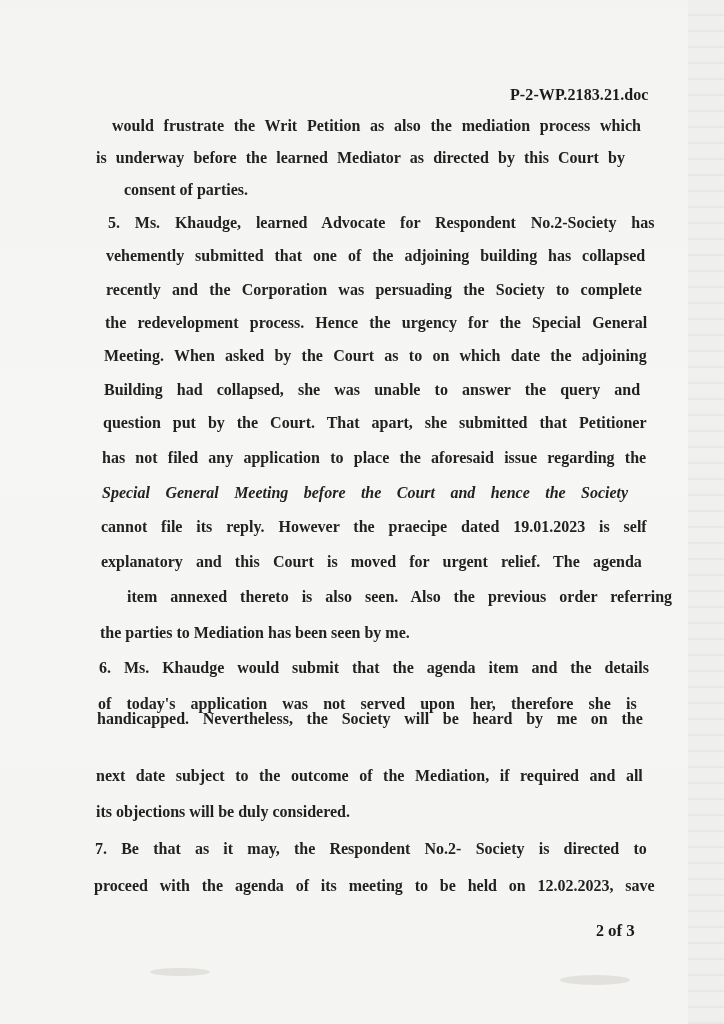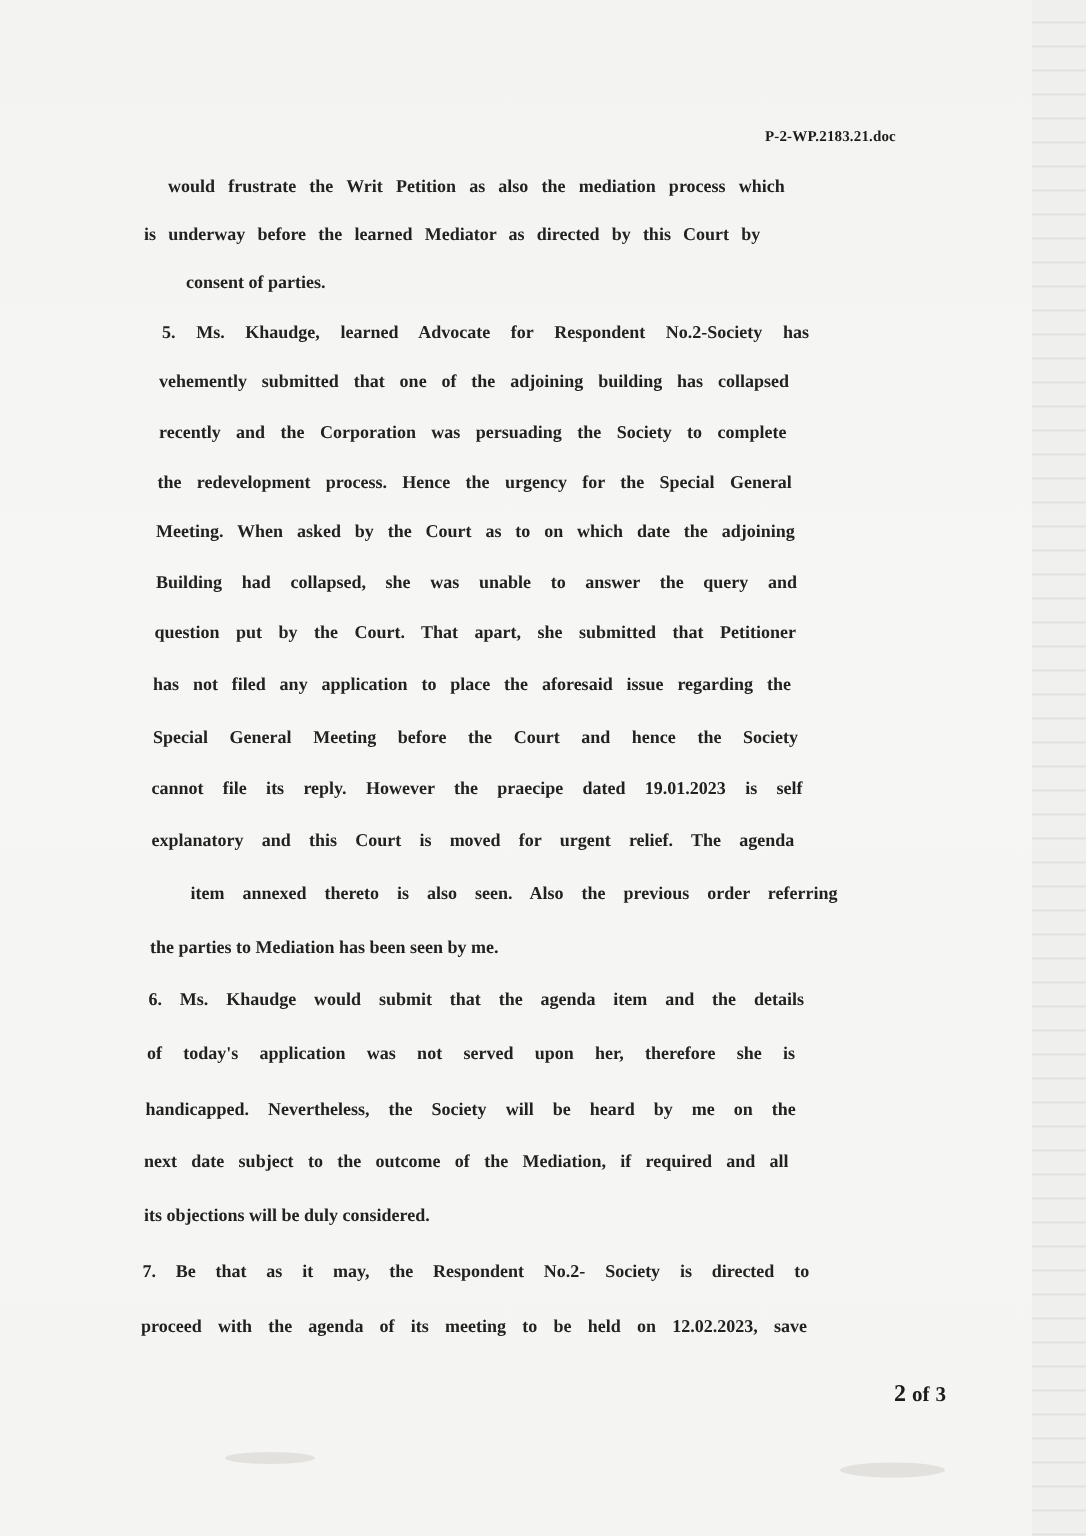--- a/index.html
+++ b/index.html
@@ -14,31 +14,31 @@
     position: absolute; left: 0; top: 0; width: 724px; height: 1024px;
     background: linear-gradient(180deg, #f3f3f1 0%, #f6f6f4 40%, #f4f4f2 100%);
   }
   .edge-right {
     position: absolute; right: 0; top: 0; width: 36px; height: 1024px;
     background: repeating-linear-gradient(180deg, #eeeeec 0px, #eeeeec 14px, #dadad7 15px, #eeeeec 16px);
     opacity: 0.8;
   }
   .file-ref {
     position: absolute; left: 510px; top: 86px;
-    font-size: 10px; font-weight: bold; letter-spacing: 0.1px;
+    font-size: 16px; font-weight: bold; letter-spacing: 0.1px;
   }
   .line {
     position: absolute; left: 0; white-space: nowrap;
-    font-size: 12px; font-weight: bold; color: #222;
+    font-size: 16px; font-weight: bold; color: #222;
   }
   .page-num {
     position: absolute; left: 596px; top: 921px;
     font-size: 16px; font-weight: bold;
   }
-  .page-num .of { font-size: 14px; text-align: center; }
+  .page-num .of { font-size: 17px; text-align: center; }
   .smudge { position: absolute; background: #d5d4d0; border-radius: 50%; opacity: 0.6; }
 </style>
 </head>
 <body>
 
 <div class="page">
   <div class="edge-right"></div>
   <div class="smudge" style="left:150px;top:968px;width:60px;height:8px;"></div>
   <div class="smudge" style="left:560px;top:975px;width:70px;height:10px;"></div>
 
@@ -49,28 +49,28 @@
       <div class="line" style="top: 149px; left: 96px; word-spacing: 5.14205px; text-align: center;">is underway before the learned Mediator as directed by this Court by</div>
       <div class="line" style="top: 181px; left: 112px; margin-left: 12px;">consent of parties.</div>
       <div class="line" style="top: 214px; left: 108px; word-spacing: 10.7773px;">5.    Ms. Khaudge, learned Advocate for Respondent No.2-Society has</div>
       <div class="line" style="top: 247px; left: 106px; word-spacing: 6.9184px;">vehemently submitted that one of the adjoining building has collapsed</div>
       <div class="line" style="top: 281px; left: 106px; word-spacing: 7.28299px;">recently and the Corporation was persuading the Society to complete</div>
       <div class="line" style="top: 314px; left: 105px; word-spacing: 7.22049px;">the redevelopment process.  Hence the urgency for the Special General</div>
       <div class="line" style="top: 347px; left: 104px; word-spacing: 6.25px;">Meeting.  When asked by the Court as to on which date the adjoining</div>
       <div class="line" style="top: 381px; left: 104px; word-spacing: 10.1156px;">Building had collapsed, she was unable to answer the query and</div>
       <div class="line" style="top: 414px; left: 103px; word-spacing: 7.98125px;">question put by the Court.  That apart, she submitted that Petitioner</div>
       <div class="line" style="top: 449px; left: 102px; word-spacing: 6.24574px;">has not filed any application to place the aforesaid issue regarding the</div>
-      <div class="line" style="top: 484px; left: 102px; word-spacing: 11.4045px;">Special General Meeting before the Court and hence the Society</div>
+      <div class="line" style="top: 484px; left: 102px; word-spacing: 11.4045px; font-style: italic;">Special General Meeting before the Court and hence the Society</div>
       <div class="line" style="top: 518px; left: 101px; word-spacing: 9.87813px;">cannot file its reply.  However the praecipe dated 19.01.2023 is self</div>
       <div class="line" style="top: 553px; left: 101px; word-spacing: 9.14687px;">explanatory and this Court is moved for urgent relief.  The agenda</div>
       <div class="line" style="top: 588px; left: 101px; word-spacing: 8.99062px; margin-left: 26px;">item annexed thereto is also seen.  Also the previous order referring</div>
       <div class="line" style="top: 624px; left: 100px;">the parties to Mediation has been seen by me.</div>
       <div class="line" style="top: 659px; left: 99px; word-spacing: 8.90057px;">6.    Ms. Khaudge would submit that the agenda item and the details</div>
       <div class="line" style="top: 695px; left: 98px; word-spacing: 11.1828px;">of today's application was not served upon her, therefore she is</div>
-      <div class="line" style="top: 732px; left: 97px; word-spacing: 9.69063px;">handicapped.  Nevertheless, the Society will be heard by me on the</div>
+      <div class="line" style="top: 710px; left: 97px; word-spacing: 9.69063px;">handicapped.  Nevertheless, the Society will be heard by me on the</div>
       <div class="line" style="top: 767px; left: 96px; word-spacing: 6.54297px; text-align: center;">next date subject to the outcome of the Mediation, if required and all</div>
       <div class="line" style="top: 803px; left: 96px;">its objections will be duly considered.</div>
       <div class="line" style="top: 840px; left: 95px; word-spacing: 10.1953px;">7.    Be that as it may, the Respondent No.2- Society is directed to</div>
       <div class="line" style="top: 877px; left: 94px; word-spacing: 7.82552px;">proceed with the agenda of its meeting to be held on 12.02.2023, save</div>
     </div>
 
   <div class="page-num">
     <span>2</span>
     <span class="of">of</span>
     <span class="of">3</span>

